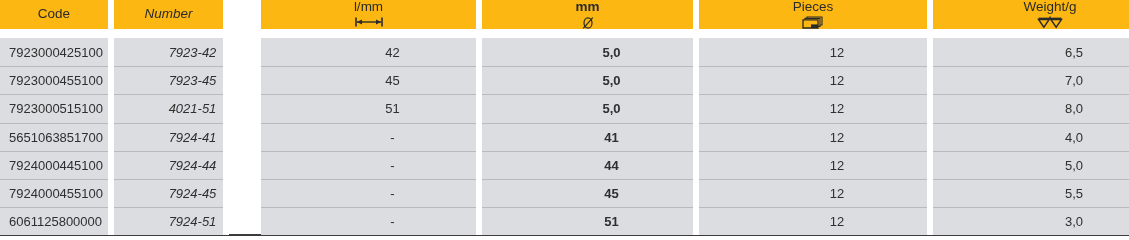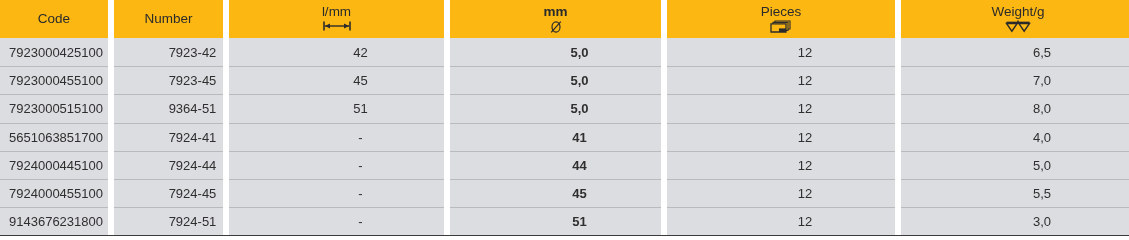--- a/index.html
+++ b/index.html
@@ -26,21 +26,21 @@
 
   
   .thead {
     display: flex;
     height: 38px;
     width: 100%;
     box-sizing: border-box;
   }
   .th {
     background: #fcb713;
-    height: 38px;
+    height: 29px;
     box-sizing: border-box;
     display: flex;
     flex-direction: column;
     align-items: center;
     justify-content: center;
     color: #2b2b2b;
     font-size: 13.5px;
     line-height: 1.05;
     overflow: hidden;
   }
@@ -95,22 +95,22 @@
   .td.align-center {
     justify-content: center;
     padding-left: 48px;
   }
   .td .cell-text {
     display: block;
   }
 
   
   .col-code    { width: 108px; flex: 0 0 108px; }
-  .col-number  { width: 109px; flex: 0 0 109px; }
-  .col-lmm     { width: 215px; flex: 0 0 215px; }
+  .col-number  { width: 109px; flex: 0 0 109px; font-style: italic; }
+  .col-lmm     { width: 215px; flex: 0 0 215px; margin-left: 32px; }
   .col-mm      { width: 211px; flex: 0 0 211px; font-weight: bold; }
   .col-pieces  { width: 228px; flex: 0 0 228px; }
   .col-weight  { width: 234px; flex: 0 0 234px; }
 
   .icon-svg { display: block; }
 </style>
 </head>
 <body>
 
 <div class="spec-table">
@@ -237,21 +237,21 @@
           <span class="cell-text">7,0</span>
         </div>
     </div>
 
     <div class="tr">
       <div class="td col-code align-left">
           <span class="cell-text">7923000515100</span>
         </div>
       <div class="gap-col"></div>
       <div class="td col-number align-center">
-          <span class="cell-text">9364-51</span>
+          <span class="cell-text">4021-51</span>
         </div>
       <div class="gap-col"></div>
       <div class="td col-lmm align-center">
           <span class="cell-text">51</span>
         </div>
       <div class="gap-col"></div>
       <div class="td col-mm align-center">
           <span class="cell-text">5,0</span>
         </div>
       <div class="gap-col"></div>
@@ -337,21 +337,21 @@
           <span class="cell-text">12</span>
         </div>
       <div class="gap-col"></div>
       <div class="td col-weight align-center">
           <span class="cell-text">5,5</span>
         </div>
     </div>
 
     <div class="tr">
       <div class="td col-code align-left">
-          <span class="cell-text">9143676231800</span>
+          <span class="cell-text">6061125800000</span>
         </div>
       <div class="gap-col"></div>
       <div class="td col-number align-center">
           <span class="cell-text">7924-51</span>
         </div>
       <div class="gap-col"></div>
       <div class="td col-lmm align-center">
           <span class="cell-text">-</span>
         </div>
       <div class="gap-col"></div>

